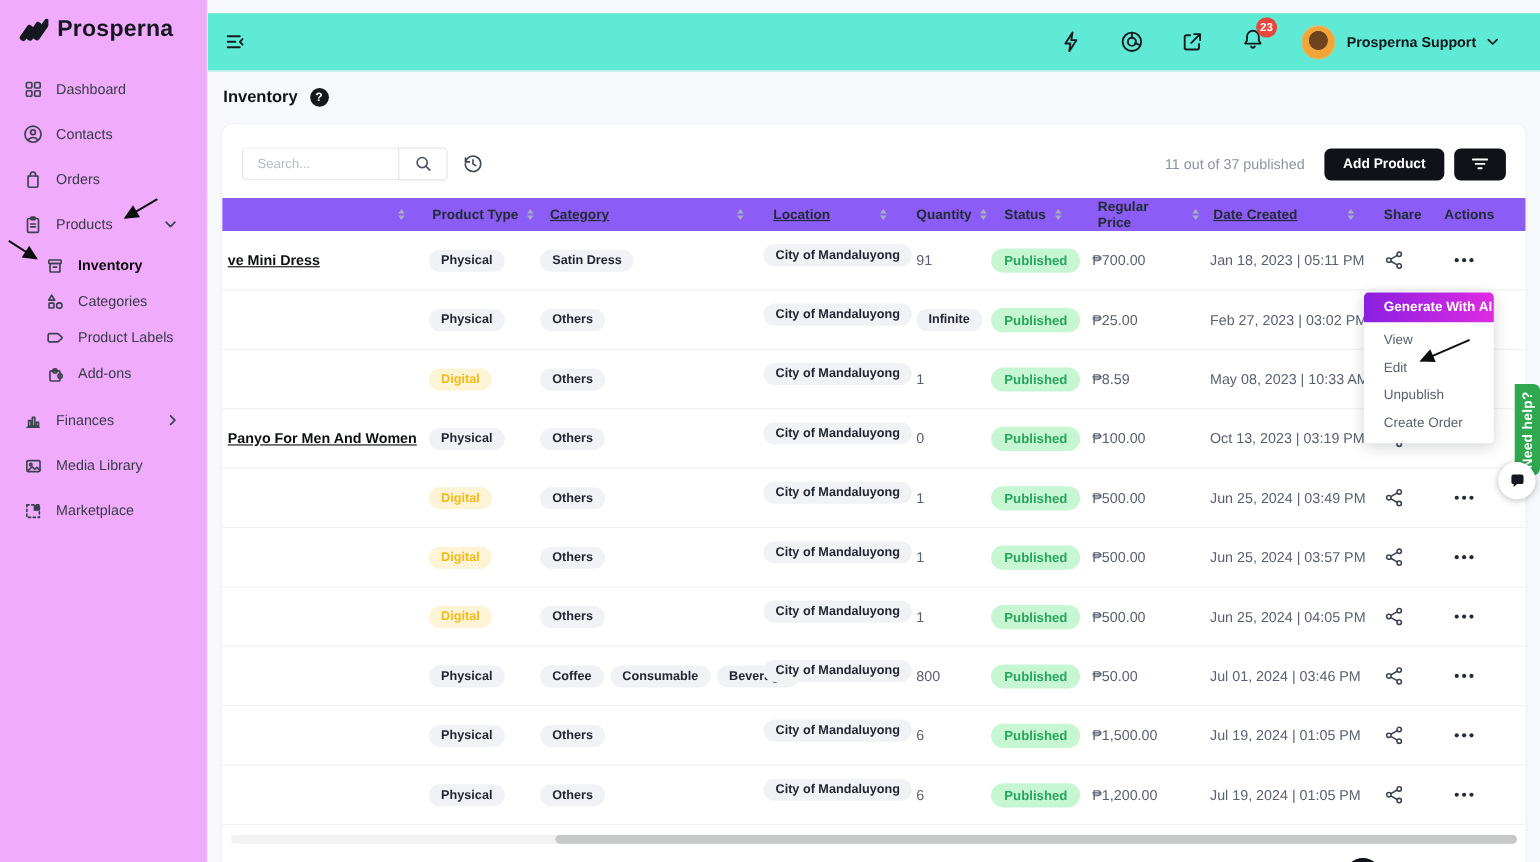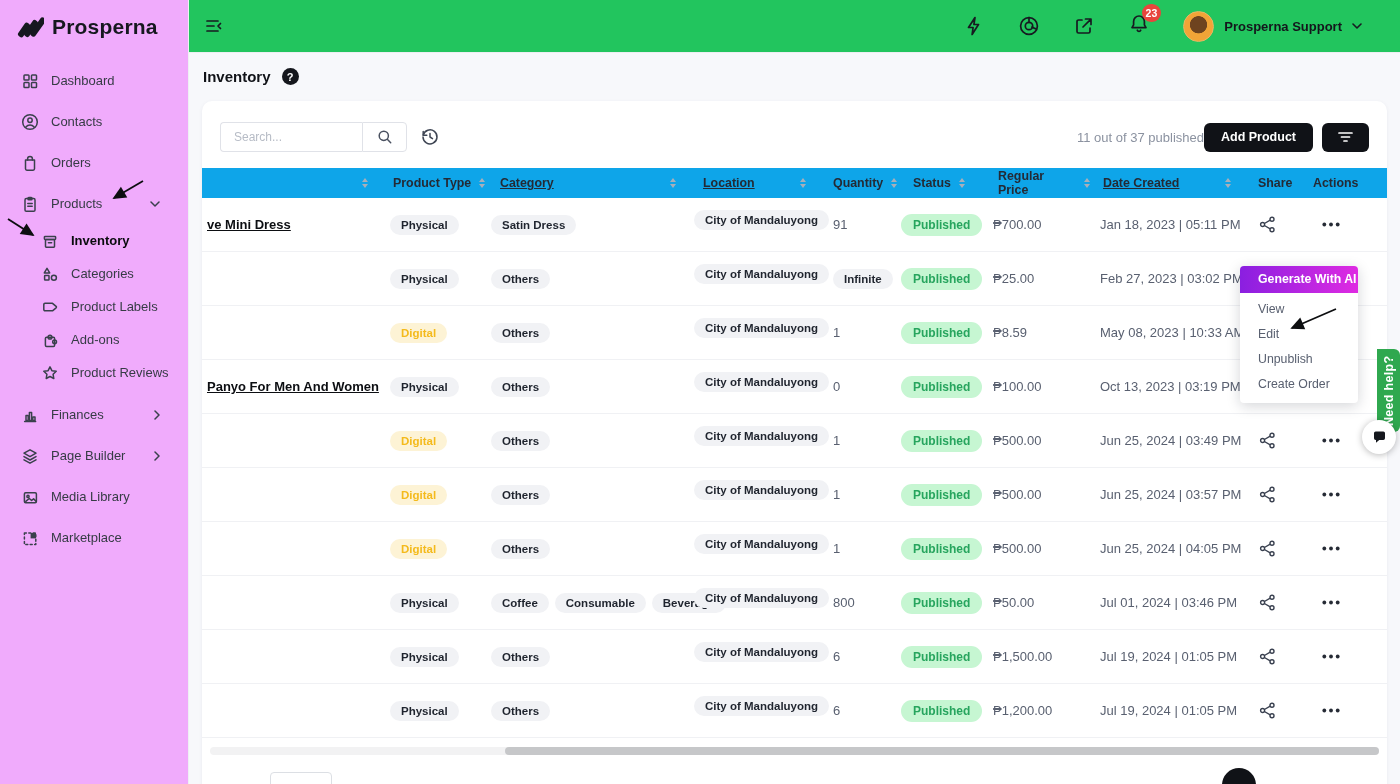--- a/index.html
+++ b/index.html
@@ -16,21 +16,21 @@
   .nav-item .lbl { white-space:nowrap; }
   .nav-item.active .lbl { font-weight:700; color:#0a0b0e; }
   .nav-item .chev { margin-left:auto; }
   .nav-gap { height:5px; }
   .icon-s { width:18px; height:18px; flex:0 0 18px; }
   .icon-s path,.icon-s rect,.icon-s circle,.icon-s line,.icon-s polyline { fill:none; stroke:#3a404c; stroke-width:1.5; stroke-linecap:round; stroke-linejoin:round; }
   .icon-s .fill { fill:#3a404c; stroke:none; }
 
   
   .main { position:absolute; left:189px; top:0; width:1211px; }
-  .topbar { height:53px; background:#22c55e; border-bottom:1px solid #edeef2; display:flex; align-items:center; }
+  .topbar { height:53px; background:#5eead4; border-bottom:1px solid #edeef2; display:flex; align-items:center;margin-top:12px; }
   .collapse-btn { margin-left:14px; cursor:pointer; display:flex; }
   .topbar-right { margin-left:auto; display:flex; align-items:center; gap:33px; padding-right:38px; }
   .icon-t { width:22px; height:22px; }
   .icon-t path,.icon-t circle,.icon-t rect,.icon-t polyline { fill:none; stroke:#171a21; stroke-width:1.7; stroke-linecap:round; stroke-linejoin:round; }
   .bell-wrap { position:relative; }
   .badge { position:absolute; top:-9px; right:-11px; min-width:18px; height:18px; border-radius:9px; background:#e8453c; color:#fff; font-size:10.5px; font-weight:700; display:flex; align-items:center; justify-content:center; padding:0 4px; }
   .user-group { display:flex; align-items:center; gap:10px; cursor:pointer; }
   .avatar { width:31px; height:31px; border-radius:50%; background:radial-gradient(circle at 50% 44%, #6e431f 0 38%, #f1a437 41%); border:1px solid #e9b765; }
   .user-name { font-size:13px; font-weight:700; color:#14161c; }
 
@@ -41,27 +41,27 @@
   .help-dot { width:17px; height:17px; border-radius:50%; background:#15171d; color:#fff; font-size:11px; font-weight:700; display:flex; align-items:center; justify-content:center; cursor:pointer; }
 
   .card { position:relative; background:#fff; border-radius:10px; box-shadow:0 1px 4px rgba(25,35,60,.06); height:720px; overflow:hidden; }
   .card-toolbar { display:flex; align-items:center; padding:21px 18px 16px 18px; }
   .search-wrap { display:flex; }
   .search-input { width:142px; height:30px; border:1px solid #e0e2e8; border-right:none; border-radius:4px 0 0 4px; padding:0 10px 0 13px; font-size:12px; color:#3a404c; outline:none; font-family:inherit; }
   .search-input::placeholder { color:#b7bcc6; }
   .search-btn { width:45px; height:30px; border:1px solid #e0e2e8; border-radius:0 4px 4px 0; background:#fff; display:flex; align-items:center; justify-content:center; cursor:pointer; }
   .history-btn { margin-left:13px; background:none; border:none; display:flex; cursor:pointer; }
   .toolbar-spacer { flex:1; }
-  .pub-summary { color:#8b92a0; font-size:13px; }
+  .pub-summary { color:#8b92a0; font-size:13px; margin-right:18px; }
   .add-btn { height:29px; padding:0 17px; background:#101217; color:#fff; border:none; border-radius:6px; font-size:12.5px; font-weight:600; cursor:pointer; font-family:inherit; }
   .filter-btn { margin-left:9px; width:47px; height:29px; background:#101217; border:none; border-radius:6px; display:flex; align-items:center; justify-content:center; cursor:pointer; }
 
   
   .grid { display:grid; grid-template-columns:178px 107px 203px 130px 80px 85px 105px 155px 55px 1fr; align-items:center; }
-  .thead { height:30px; background:#0ea5e9; font-size:12.4px; font-weight:700; color:#242a35; }
+  .thead { height:30px; background:#8b5cf6; font-size:12.4px; font-weight:700; color:#242a35; }
   .th { display:flex; align-items:center; gap:8px; padding-left:13px; }
   .th.end { justify-content:flex-end; padding-right:12px; }
   .th.spread { justify-content:space-between; padding-right:14px;text-decoration:underline; }
   .sort { display:inline-flex; flex-direction:column; gap:2.5px; cursor:pointer; }
   .sort i { width:0; height:0; border-left:3.5px solid transparent; border-right:3.5px solid transparent; }
   .sort .up { border-bottom:4px solid #a9afba; }
   .sort .down { border-top:4px solid #a9afba; }
 
   .trow { height:54px; border-bottom:1px solid #f0f1f4; }
   .td { font-size:13px; color:#596070; }
@@ -173,46 +173,29 @@
       <span class="lbl">Product Labels</span>
     </div>
     <div class="nav-item sub">
       <svg class="icon-s" viewBox="0 0 18 18">
           <rect x="4.4" y="6.2" width="9.2" height="9.2" rx="1.2"></rect>
           <circle cx="9" cy="6.2" r="1.9"></circle>
           <circle cx="13.6" cy="10.8" r="1.9"></circle>
         </svg>
       <span class="lbl">Add-ons</span>
     </div>
-    <div class="nav-item sub">
-      <svg class="icon-s" viewBox="0 0 18 18">
-          <path d="M9 2.8l1.9 3.9 4.3.6-3.1 3 .7 4.2L9 12.5l-3.8 2 .7-4.2-3.1-3 4.3-.6z"></path>
-        </svg>
-      <span class="lbl">Product Reviews</span>
-    </div>
     <div class="nav-gap"></div>
     <div class="nav-item">
       <svg class="icon-s" viewBox="0 0 18 18">
           <path d="M3.6 15.4h11"></path>
           <rect x="5" y="9.4" width="2.2" height="5"></rect>
           <rect x="8.4" y="6.4" width="2.2" height="8"></rect>
           <rect x="11.8" y="11" width="2.2" height="3.4"></rect>
         </svg>
       <span class="lbl">Finances</span>
-      <svg class="chev" width="6" height="10" viewBox="0 0 6 10">
-          <path d="M1 1l4 4-4 4" fill="none" stroke="#3a404c" stroke-width="1.5" stroke-linecap="round" stroke-linejoin="round"></path>
-        </svg>
-    </div>
-    <div class="nav-item">
-      <svg class="icon-s" viewBox="0 0 18 18">
-          <path d="M9 2.8l6 3.4L9 9.6 3 6.2z"></path>
-          <path d="M3 9.6l6 3.4 6-3.4"></path>
-          <path d="M3 12.8l6 3.4 6-3.4"></path>
-        </svg>
-      <span class="lbl">Page Builder</span>
       <svg class="chev" width="6" height="10" viewBox="0 0 6 10">
           <path d="M1 1l4 4-4 4" fill="none" stroke="#3a404c" stroke-width="1.5" stroke-linecap="round" stroke-linejoin="round"></path>
         </svg>
     </div>
     <div class="nav-item">
       <svg class="icon-s" viewBox="0 0 18 18">
           <rect x="3.4" y="4.8" width="12" height="10" rx="1.2"></rect>
           <circle cx="7" cy="8.4" r="1.1"></circle>
           <path d="M4.8 13.4l3.4-2.9 2.4 1.9 2-1.5 2.6 2.5"></path>
         </svg>

